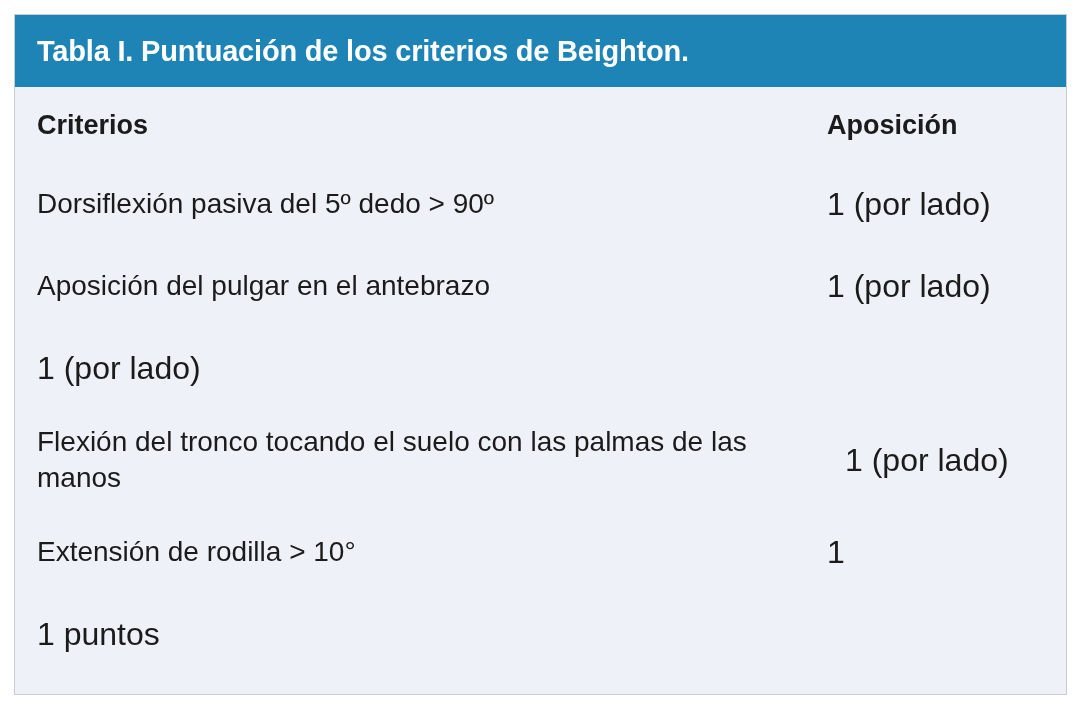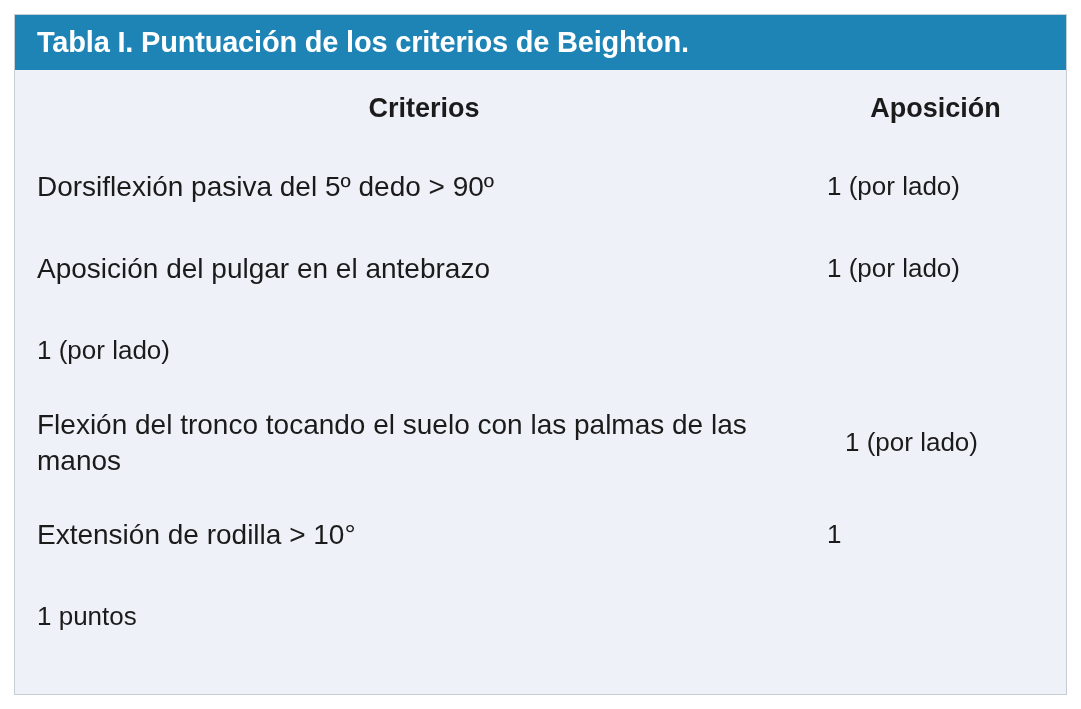--- a/index.html
+++ b/index.html
@@ -21,21 +21,21 @@
     width: 1053px;
     height: 681px;
     box-sizing: border-box;
     border: 1px solid #c6cdd6;
     background: #eef1f7;
     overflow: hidden;
   }
 
   .table-header {
     background: #1e84b5;
-    height: 55px;
+    height: 72px;
     display: flex;
     align-items: center;
     padding: 11px 22px;
     box-sizing: border-box;
   }
   .table-header .title {
     color: #ffffff;
     font-size: 29px;
     font-weight: bold;
     letter-spacing: -0.2px;
@@ -56,28 +56,27 @@
     flex: 0 0 790px;
     max-width: 790px;
     padding-right: 16px;
     box-sizing: border-box;
     font-size: 28px;
     color: #1b1b1b;
     line-height: 1.27;
   }
   .row .c-score {
     flex: 1 1 auto;
-    font-size: 26px;
+    font-size: 32px;
     color: #1b1b1b;
     line-height: 1.27;
   }
 
   .row.head {
     height: 76px;
-    text-align: center;
   }
   .row.head .c-criteria,
   .row.head .c-score {
     font-weight: bold;
     font-size: 27px;
   }
 
   .row.data {
     min-height: 82px;
   }

